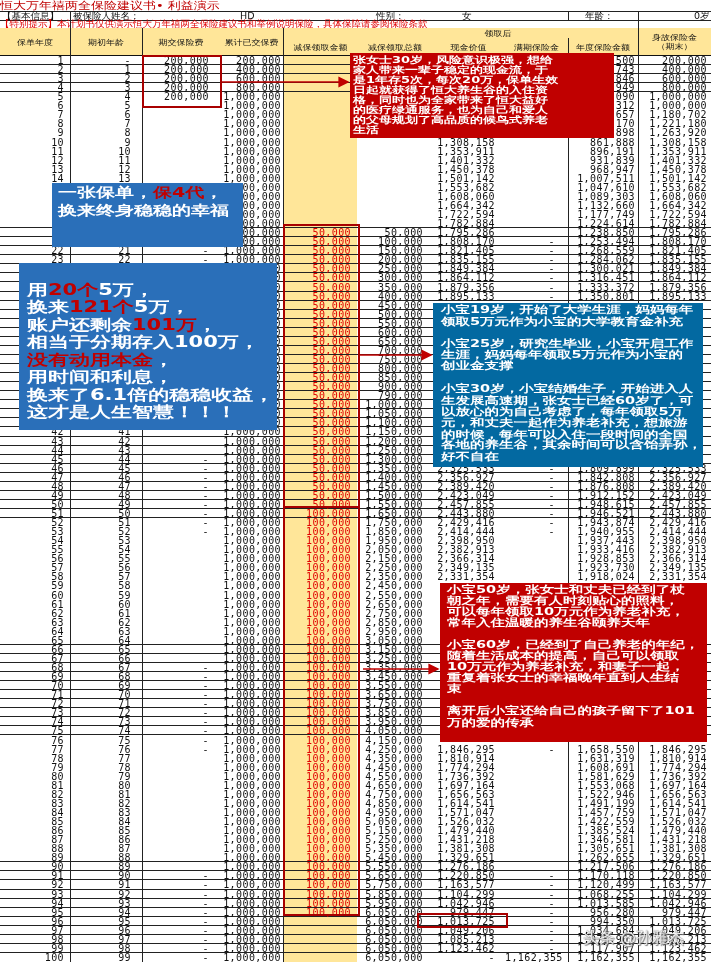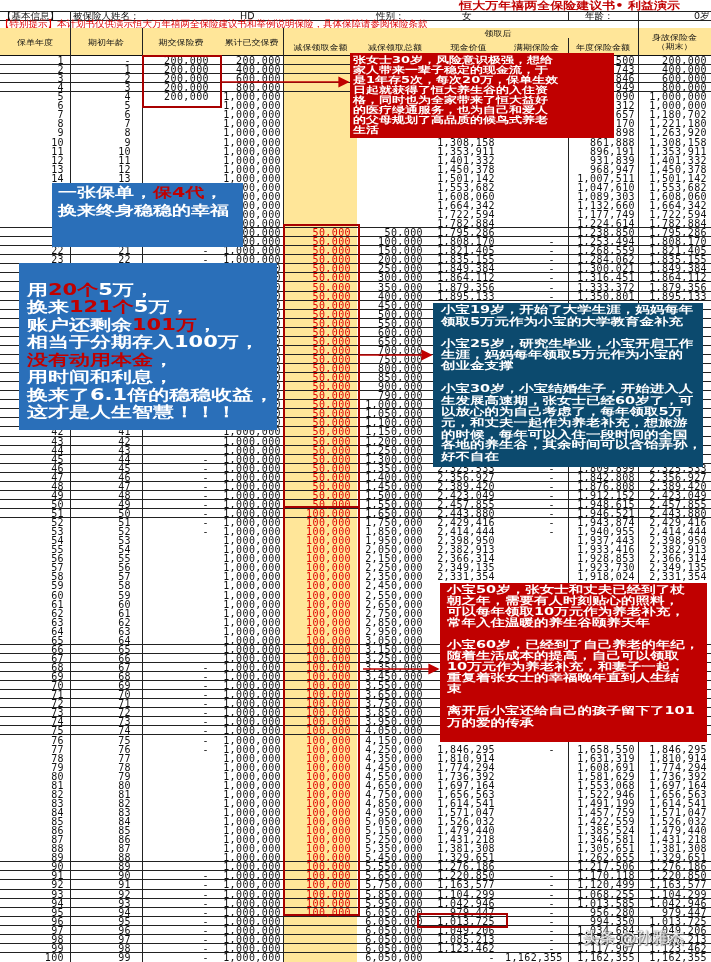--- a/index.html
+++ b/index.html
@@ -1,18 +1,18 @@
 <!DOCTYPE html>
 <html><head>
 <meta charset="utf-8">
 <style>
 *{box-sizing:border-box;margin:0;padding:0}
 html,body{background:#fff;width:711px;height:962px;overflow:hidden}
 .page{position:relative;width:711px;height:962px;overflow:hidden;background:#fff;font-family:"DejaVu Sans",sans-serif;color:#111}
-.title{position:absolute;left:0;top:0;width:680px;height:16px;text-align:right;font-size:13px;font-weight:bold;line-height:12px;white-space:nowrap}
+.title{position:absolute;left:0;top:0;width:680px;height:16px;text-align:left;font-size:13px;font-weight:normal;line-height:12px;white-space:nowrap}
 .sq{display:inline-block;transform:scaleY(.8);transform-origin:center}
 .info1{position:absolute;left:0;top:11px;width:711px;height:10px;border-top:1px solid #222;border-bottom:1px solid #222}
 .info1 .it{position:absolute;top:0;font-size:9.5px;line-height:8px;white-space:nowrap}
 .notice{position:absolute;left:0;top:20px;height:8px;font-size:9.5px;line-height:8px;white-space:nowrap}
 .header{position:absolute;left:0;top:28px;width:711px;height:28px;border-bottom:1px solid #111}
 .hc{position:absolute;display:flex;flex-direction:column;align-items:center;justify-content:center;font-size:9px;line-height:9px;text-align:center;white-space:nowrap}
 .hc span{display:block;transform:scaleY(.85)}
 .ycol{position:absolute;left:283px;top:56px;width:74px;height:906px}
 .trow{position:absolute;left:0;width:711px;height:9.06px}
 .trow.b{border-bottom:1px solid #222}
@@ -1349,21 +1349,21 @@
         <div class="ln"><span>用</span><span style="color: rgb(192, 0, 0);">20个</span><span>5万，</span></div>
         <div class="ln"><span>换来</span><span style="color: rgb(192, 0, 0);">121个</span><span>5万，</span></div>
         <div class="ln"><span>账户还剩余</span><span style="color: rgb(192, 0, 0);">101万</span><span>，</span></div>
         <div class="ln"><span>相当于分期存入100万，</span></div>
         <div class="ln"><span style="color: rgb(192, 0, 0);">没有动用本金</span><span>，</span></div>
         <div class="ln"><span>用时间和利息，</span></div>
         <div class="ln"><span>换来了6.1倍的稳稳收益，</span></div>
         <div class="ln"><span>这才是人生智慧！！！</span></div>
       </div>
     </div>
-  <div class="callout co4" style="background: #0c4a6e;">
+  <div class="callout co4" style="background: #0369a1;">
       <div class="txt">
         <div class="ln">小宝19岁，开始了大学生涯，妈妈每年</div>
         <div class="ln">领取5万元作为小宝的大学教育金补充</div>
         <div class="ln"></div>
         <div class="ln">小宝25岁，研究生毕业，小宝开启工作</div>
         <div class="ln">生涯，妈妈每年领取5万元作为小宝的</div>
         <div class="ln">创业金支撑</div>
         <div class="ln"></div>
         <div class="ln">小宝30岁，小宝结婚生子，开始进入人</div>
         <div class="ln">生发展高速期，张女士已经60岁了，可</div>

